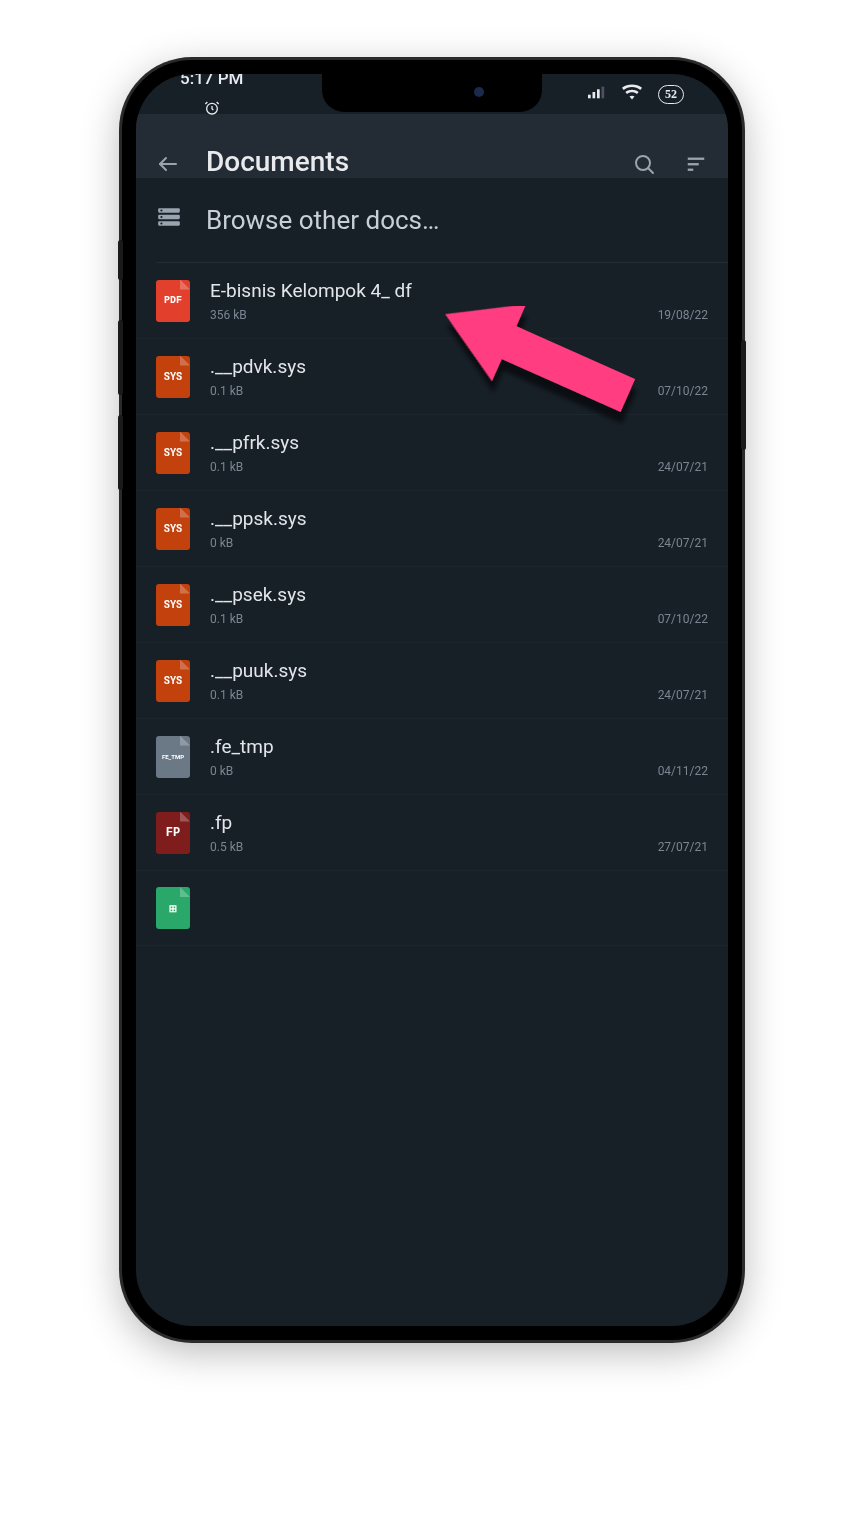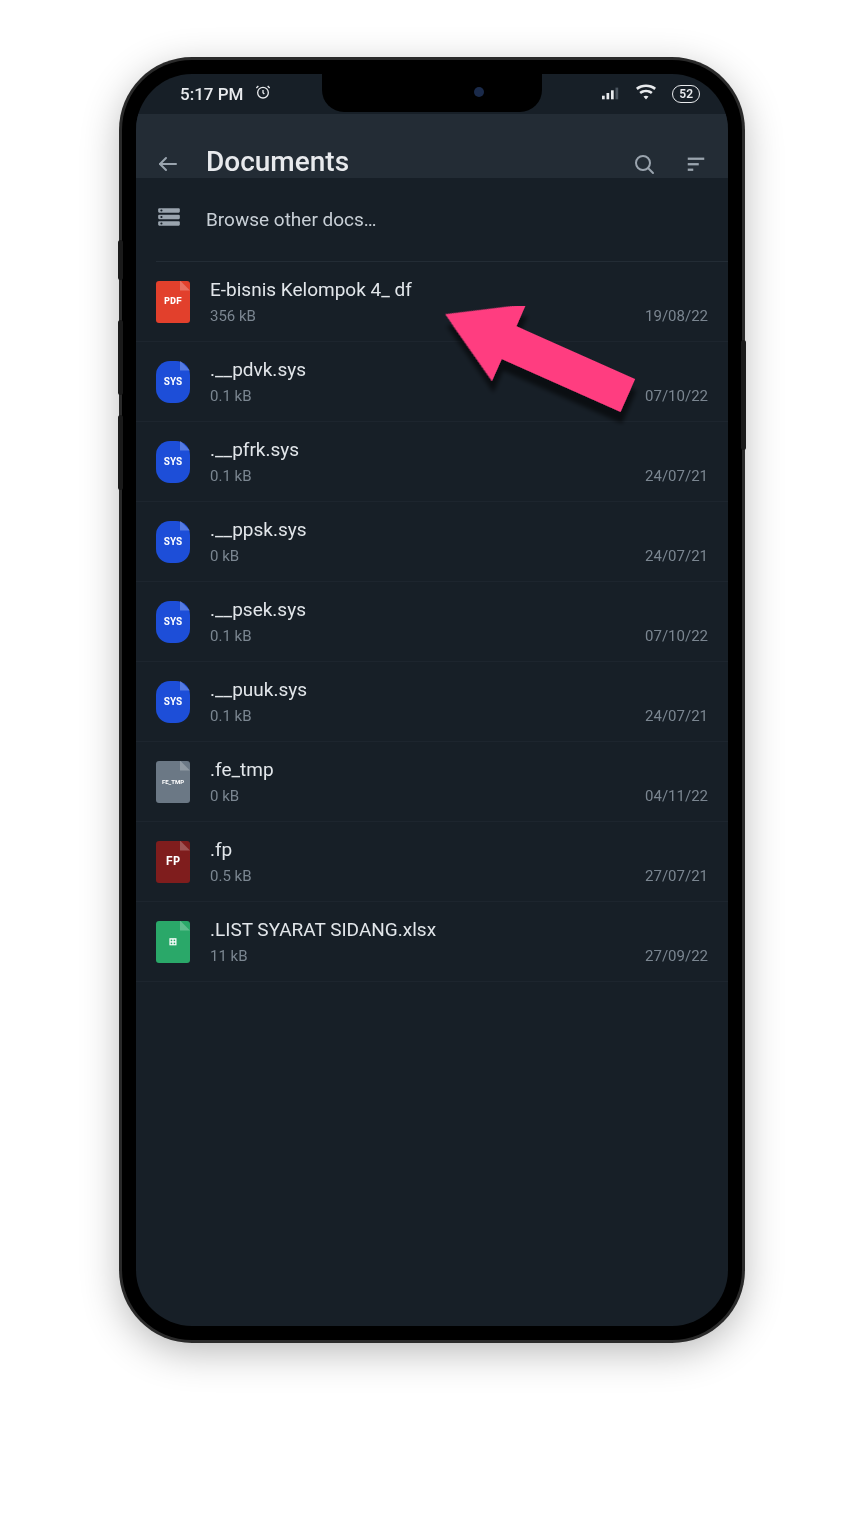--- a/index.html
+++ b/index.html
@@ -67,22 +67,22 @@
       display: flex;
       justify-content: space-between;
       align-items: center;
       padding: 0 24px;
       color: #e8eaed;
       font-size: 17px;
       font-weight: 500;
       position: relative;
       z-index: 50;
     }
-    .status-left { display: flex; align-items: center; gap: 12px; margin-left: 20px; }
-    .status-right { display: flex; align-items: center; gap: 16px; margin-right: 4px; }
+    .status-left { display: flex; align-items: center; gap: 12px; margin-left: 20px; flex-direction: column; }
+    .status-right { display: flex; align-items: center; gap: 16px; margin-right: 20px; font-family: Liberation Serif, serif; }
     .battery-pill {
       display: inline-flex;
       align-items: center;
       gap: 3px;
       border: 1.5px solid #e8eaed;
       border-radius: 10px;
       padding: 1px 6px;
       font-size: 12px;
       font-weight: 600;
     }
@@ -112,21 +112,21 @@
     }
 
     .content { background: #171f27; }
 
     .browse-row {
       display: flex;
       align-items: center;
       padding: 26px 20px;
       gap: 22px;
       color: #c8cfd6;
-      font-size: 19px;
+      font-size: 26px;
       cursor: pointer;
     }
     .browse-icon { width: 28px; color: #9aa4ae; }
     .divider { height: 1px; background: #232c35; margin-left: 20px; }
 
     .file-row {
       display: flex;
       align-items: center;
       padding: 16px 20px 16px 20px;
       gap: 20px;
@@ -150,37 +150,37 @@
       content: '';
       position: absolute;
       top: 0;
       right: 0;
       width: 10px;
       height: 10px;
       background: rgba(255,255,255,0.25);
       clip-path: polygon(0 0, 100% 100%, 0 100%);
     }
     .ficon-pdf { background: #e2402c; font-family: Liberation Mono, monospace; }
-    .ficon-sys { background: #1d4ed8; border-radius: 14px; }
+    .ficon-sys { background: #c2410c; }
     .ficon-generic { background: #6b7885; font-size: 6px; }
     .ficon-fp { background: #7f1d1d; font-size: 12px; font-family: Liberation Mono, monospace; }
     .ficon-xlsx { background: #2aa869; }
     .file-info { flex: 1; min-width: 0; }
     .file-name {
       font-size: 19px;
       color: #e2e6ea;
       margin-bottom: 6px;
       white-space: nowrap;
       overflow: hidden;
       text-overflow: ellipsis;
     }
     .file-meta {
       display: flex;
       justify-content: space-between;
-      font-size: 15px;
+      font-size: 12px;
       color: #7b8691;
     }
 
     .annotation-arrow {
       position: absolute;
       top: 232px;
       left: 296px;
       z-index: 200;
       pointer-events: none;
     }
@@ -344,27 +344,20 @@
             <div class="file-info">
               <div class="file-name">.fp</div>
               <div class="file-meta">
                 <span>0.5 kB</span>
                 <span>27/07/21</span>
               </div>
             </div>
           </div>
           <div class="file-row">
             <div class="file-icon ficon-xlsx">⊞</div>
-            <div class="file-info">
-              <div class="file-name">.LIST SYARAT SIDANG.xlsx</div>
-              <div class="file-meta">
-                <span>11 kB</span>
-                <span>27/09/22</span>
-              </div>
-            </div>
           </div>
         </div>
     </div>
 
     <div class="annotation-arrow">
       <svg width="210" height="120" viewBox="0 0 210 120">
         <defs>
           <filter id="sh" x="-20%" y="-20%" width="160%" height="200%">
             <feDropShadow dx="6" dy="10" stdDeviation="2" flood-color="#000" flood-opacity="0.55"></feDropShadow>
           </filter>

